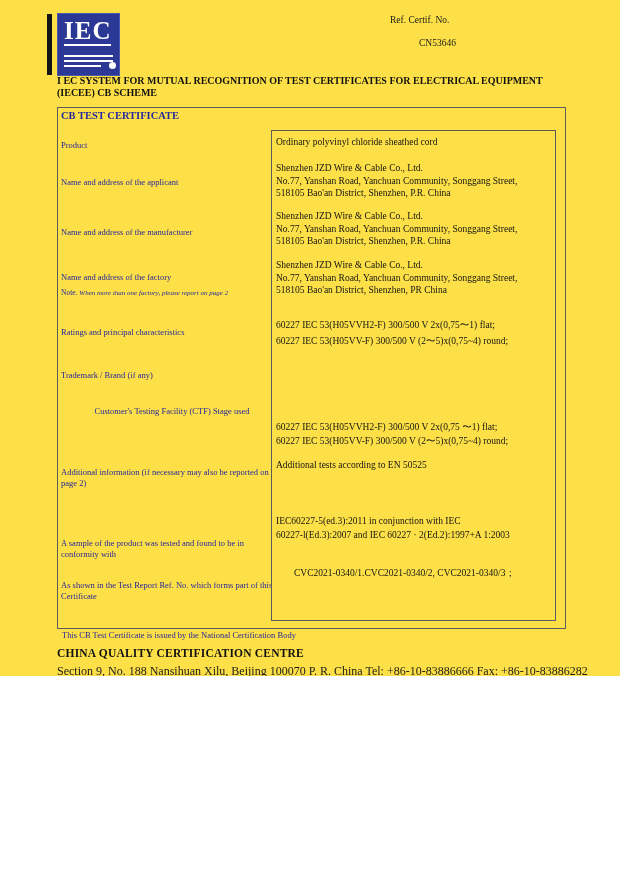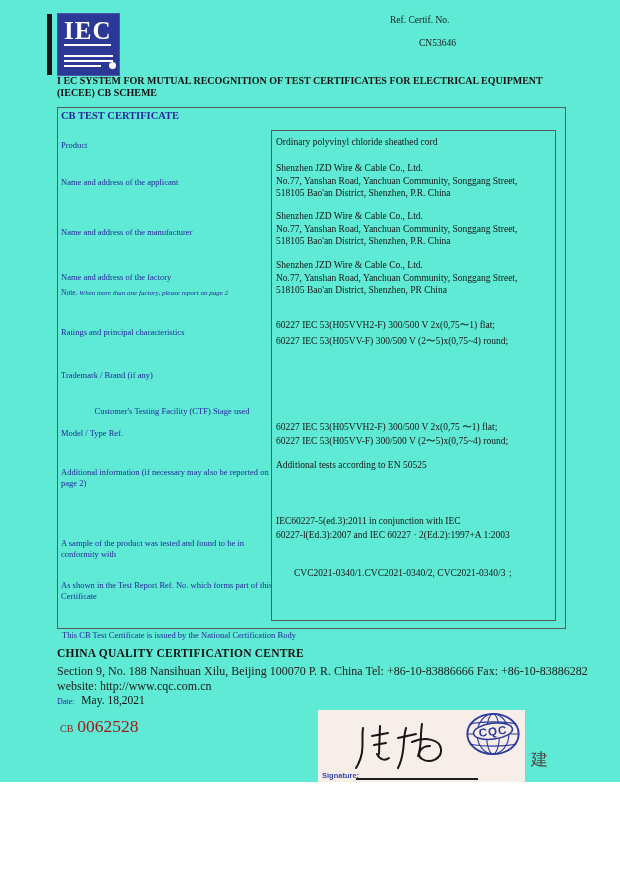--- a/index.html
+++ b/index.html
@@ -1,16 +1,16 @@
 <!DOCTYPE html>
 <html><head>
 <meta charset="utf-8">
 <style>
   html,body{margin:0;padding:0;background:#ffffff;}
-  .page{position:relative;width:620px;height:782px;background:#5eead4;overflow:hidden;
+  .page{position:relative;width:620px;height:676px;background:#fde047;overflow:hidden;
         font-family:"Liberation Serif",serif;color:#1b1b1b;}
   .abs{position:absolute;}
 
   
   .iec-wrap{position:absolute;left:47px;top:13px;width:75px;height:64px;}
   .iec-bar{position:absolute;left:0;top:1px;width:5px;height:61px;background:#141414;}
   .iec-box{position:absolute;left:10px;top:0;width:63px;height:63px;background:#2b3896;
            box-shadow:inset 0 0 0 1px #4a57ad;padding:0;}
   .iec-text{display:inline-block;margin:5px 0 0 7px;color:#fff;font-weight:bold;
             font-size:25px;line-height:25px;letter-spacing:1px;border-bottom:2px solid #fff;
@@ -84,21 +84,20 @@
     <div class="lbl" style="top:69px;">Name and address of the applicant</div>
     <div class="lbl" style="top:119px;">Name and address of the manufacturer</div>
     <div class="lbl" style="top:164px;">Name and address of the factory</div>
     <div class="note-line" style="top:180px;">
       <span>Note.</span>
       <span class="note-italic">When more than one factory, please report on page 2</span>
     </div>
     <div class="lbl" style="top:219px;">Ratings and principal characteristics</div>
     <div class="lbl" style="top:262px;">Trademark / Brand (if any)</div>
     <div class="lbl" style="top:298px;text-align:center;">Customer's Testing Facility (CTF) Stage used</div>
-    <div class="lbl" style="top:320px;">Model / Type Ref.</div>
     <div class="lbl" style="top:359px;">Additional information (if necessary may also be reported on page 2)</div>
     <div class="lbl" style="top:430px;">A sample of the product was tested and found to be in conformity with</div>
     <div class="lbl" style="top:472px;">As shown in the Test Report Ref. No. which forms part of this Certificate</div>
 
     <div class="inner-box">
       <div class="val" style="top:5px;">Ordinary polyvinyl chloride sheathed cord</div>
 
       <div class="val" style="top:31px;">
         <div>Shenzhen JZD Wire &amp; Cable Co., Ltd.</div>
         <div>No.77, Yanshan Road, Yanchuan Community, Songgang Street,</div>

